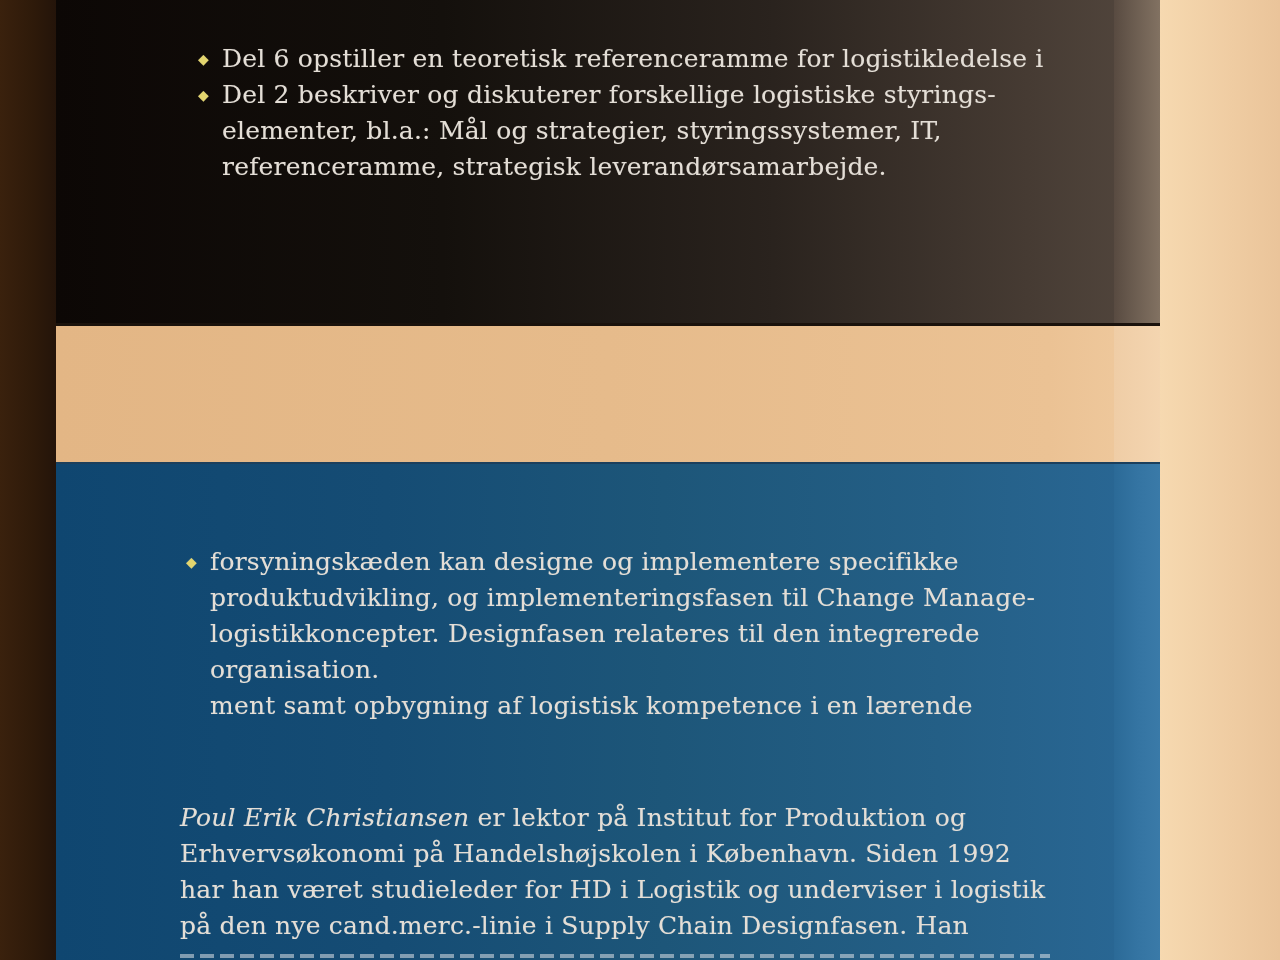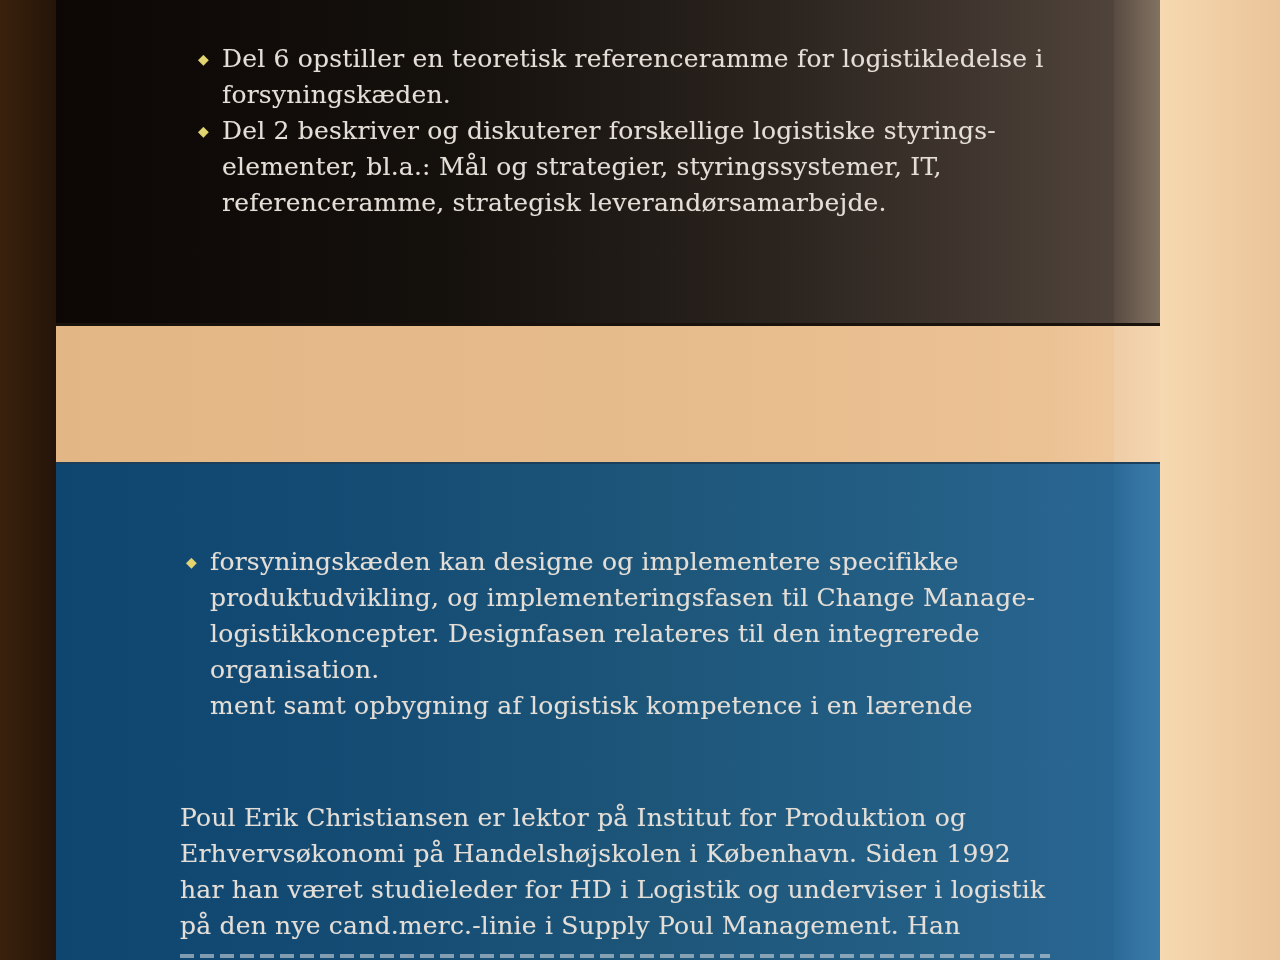--- a/index.html
+++ b/index.html
@@ -71,39 +71,38 @@
     }
     .clipped-bottom {
       position: absolute; left: 180px; top: 950px;
       width: 870px; height: 10px;
       overflow: hidden;
     }
     .clipped-bottom span {
       display: block; height: 4px; margin-top: 4px;
       background: repeating-linear-gradient(to right, rgba(220,225,230,0.55) 0 14px, transparent 14px 20px);
     }
-    .italic { }
+    .italic { font-style: italic; }
   </style>
 </head>
 <body>
 
 <div class="left-strip"></div>
 <div class="wall-right"></div>
 
 <div class="book">
 
   <div class="band-dark">
     <div class="edge"></div>
     <div class="clipped-top">• • • • • • • • • • • • • • • • • • • • • • •</div>
 
     <div class="text-block" style="left: 142px; top: 41px;">
       <div class="bullet-item">
         <span class="bullet">◆</span>
         <span class="line">Del 6 opstiller en teoretisk referenceramme for logistikledelse i</span>
-        <span class="line">forsyningskæden.</span>
       </div>
       <div class="bullet-item">
         <span class="bullet">◆</span>
         <span class="line">Del 2 beskriver og diskuterer forskellige logistiske styrings-</span>
         <span class="line">elementer, bl.a.: Mål og strategier, styringssystemer, IT,</span>
         <span class="line">referenceramme, strategisk leverandørsamarbejde.</span>
       </div>
     </div>
   </div>
 
@@ -122,20 +121,20 @@
         <span class="line">logistikkoncepter. Designfasen relateres til den integrerede</span>
         <span class="line">organisation.</span>
         <span class="line">ment samt opbygning af logistisk kompetence i en lærende</span>
       </div>
     </div>
 
     <div class="text-block" style="left: 124px; top: 336px;">
       <span class="line"><span class="italic">Poul Erik Christiansen</span><span> er lektor på Institut for Produktion og</span></span>
       <span class="line">Erhvervsøkonomi på Handelshøjskolen i København. Siden 1992</span>
       <span class="line">har han været studieleder for HD i Logistik og underviser i logistik</span>
-      <span class="line">på den nye cand.merc.-linie i Supply Poul Management. Han</span>
+      <span class="line">på den nye cand.merc.-linie i Supply Chain Designfasen. Han</span>
     </div>
   </div>
 </div>
 
 <div class="clipped-bottom">
     <span></span>
   </div>
 
 </body></html>

